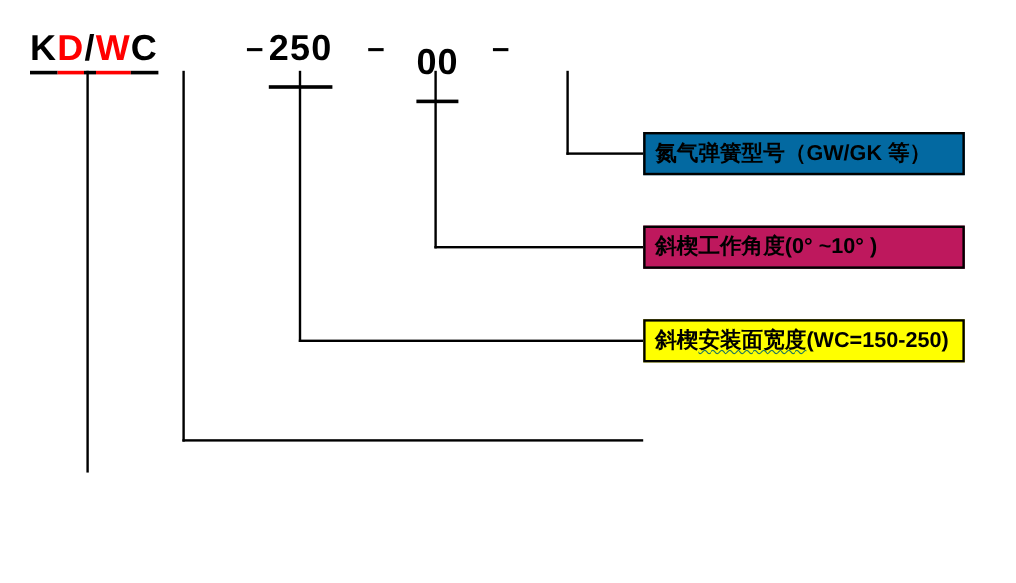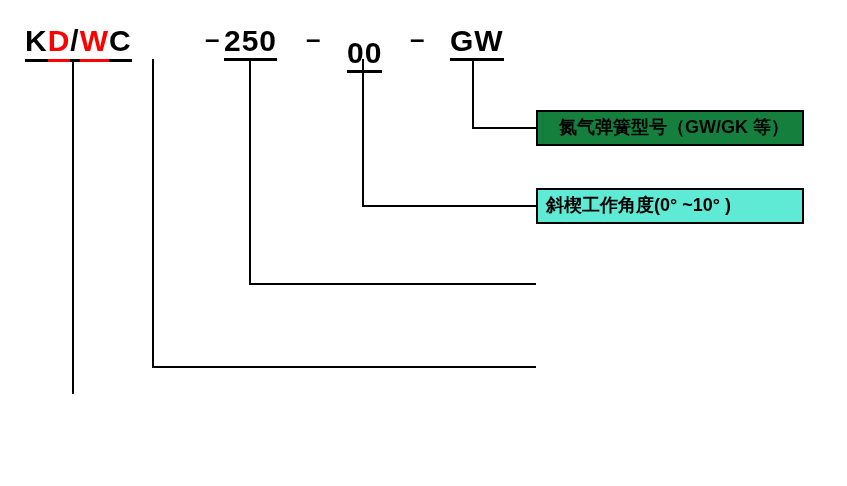--- a/index.html
+++ b/index.html
@@ -6,21 +6,21 @@
   .canvas{
     position:relative;width:847px;height:394px;background:#ffffff;overflow:hidden;
     font-family:"Liberation Sans","DejaVu Sans",sans-serif;
   }
   
   .code-seg{
     position:absolute;top:24px;font-size:30px;font-weight:bold;
     letter-spacing:1px;white-space:nowrap;color:#000;line-height:34px;
   }
   .code-seg .ch{display:inline-block;border-bottom:3px solid currentColor;padding-bottom:1px;}
-  .code-seg.plain{border-bottom:3px solid #000;padding-bottom:0;}
+  .code-seg.plain{border-bottom:3px solid #000;padding-bottom:13px;}
   .code-sep{position:absolute;top:22px;font-size:26px;font-weight:bold;color:#000;line-height:34px;}
   
   .vline,.hline{position:absolute;background:#000;}
   .vline{width:2px;}
   .hline{height:2px;}
   
   .callout{
     position:absolute;left:536px;width:268px;height:36px;box-sizing:border-box;
     background:#FFFF00;border:2px solid #000;
     font-size:18px;font-weight:bold;color:#000;line-height:31px;
@@ -42,37 +42,37 @@
   <div class="code-sep" style="left:205px;">–</div>
 
   <div class="code-seg plain" style="left:224px;">250</div>
 
   <div class="code-sep" style="left:306px;">–</div>
 
   <div class="code-seg plain" style="left:347px;margin-top:12px;">00</div>
 
   <div class="code-sep" style="left:410px;">–</div>
 
-  <div class="code-seg plain" style="left:450px;">GW</div>
 
   <div class="vline" style="left:72px;top:59px;height:382px;"></div>
   <div class="hline" style="left:72px;top:439px;width:464px;"></div>
 
   <div class="vline" style="left:152px;top:59px;height:309px;"></div>
   <div class="hline" style="left:152px;top:366px;width:384px;"></div>
 
   <div class="vline" style="left:249px;top:59px;height:226px;"></div>
   <div class="hline" style="left:249px;top:283px;width:287px;"></div>
 
   <div class="vline" style="left:362px;top:59px;height:148px;"></div>
   <div class="hline" style="left:362px;top:205px;width:174px;"></div>
 
   <div class="vline" style="left:472px;top:59px;height:70px;"></div>
   <div class="hline" style="left:472px;top:127px;width:64px;"></div>
 
-  <div class="callout" style="top: 110px; background-color: #15803d; text-align: center;">氮气弹簧型号（GW/GK 等）</div>
+  <div class="callout" style="top: 110px; background-color: #0369a1;">氮气弹簧型号（GW/GK 等）</div>
 
-  <div class="callout" style="top: 188px; background-color: #5eead4;">斜楔工作角度(0° ~10° )</div>
+  <div class="callout" style="top: 188px; background-color: #be185d;">斜楔工作角度(0° ~10° )</div>
 
+  <div class="callout" style="top: 266px; background-color: rgb(255, 255, 0);"><span>斜楔</span><span class="sq-green" style="text-decoration-color: rgb(38, 122, 90);">安装面宽度</span><span>(WC=150-250)</span></div>
 
 
 
 </div>
 
 </body></html>

